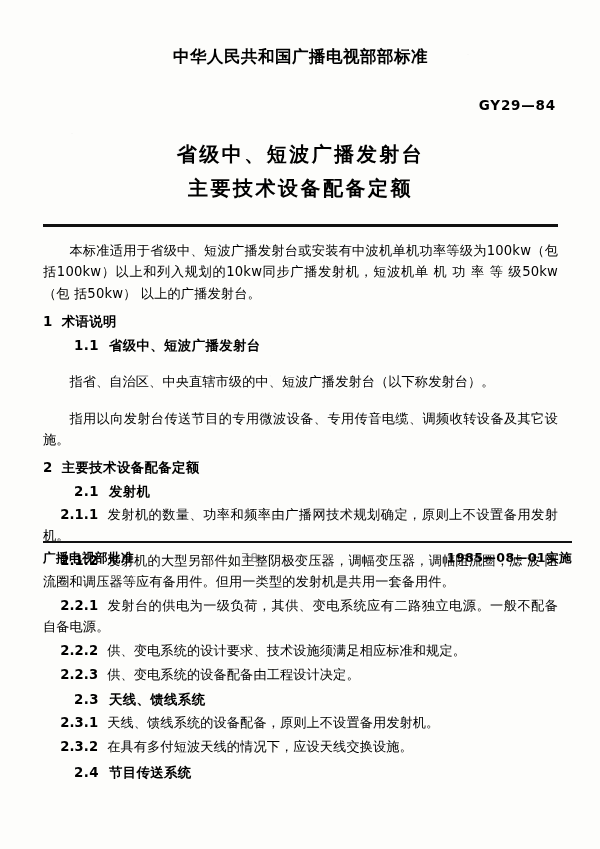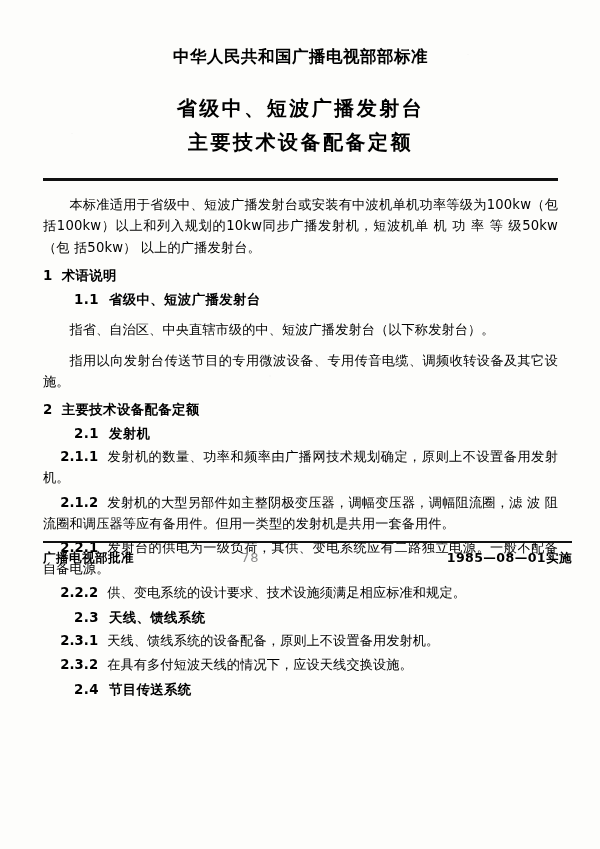--- a/index.html
+++ b/index.html
@@ -106,21 +106,21 @@
     margin-top: 6px;
     margin-bottom: 1px;
     letter-spacing: 0.4px;
   }
   .sec-h2 .num { margin-right: 10px; }
 
   .para {
     font-size: 13.2px;
     line-height: 1.6;
     text-align: justify;
-    margin-top: 10px;
+    margin-top: 16px;
     letter-spacing: 0.1px;
   }
   .para-indent {
     text-indent: 2em;
   }
   .clause {
     font-size: 13.2px;
     line-height: 1.6;
     text-align: justify;
     margin-top: 3px;
@@ -166,20 +166,21 @@
   .footer-right { flex: 0 0 auto; }
 </style>
 </head>
 <body>
 
 <div class="page">
   <div class="content">
 
     <div class="doc-header">中华人民共和国广播电视部部标准</div>
 
+    <div class="std-number">GY29—84</div>
 
     <div class="doc-title">
       <span>省级中、短波广播发射台</span>
       <span class="line2">主要技术设备配备定额</span>
     </div>
 
     <div class="rule"></div>
 
     <div class="body-text intro">本标准适用于省级中、短波广播发射台或安装有中波机单机功率等级为100kw（包括100kw）以上和列入规划的10kw同步广播发射机，短波机单 机 功 率 等 级50kw （包 括50kw） 以上的广播发射台。</div>
 
@@ -216,20 +217,23 @@
           <span class="num">2.1.2</span><span>发射机的大型另部件如主整阴极变压器，调幅变压器，调幅阻流圈，滤 波 阻流圈和调压器等应有备用件。但用一类型的发射机是共用一套备用件。</span>
         </div>
       </div>
 
       <div>
         <div class="clause">
           <span class="num">2.2.1</span><span>发射台的供电为一级负荷，其供、变电系统应有二路独立电源。一般不配备自备电源。</span>
         </div>
         <div class="clause">
           <span class="num">2.2.2</span><span>供、变电系统的设计要求、技术设施须满足相应标准和规定。</span>
+        </div>
+        <div class="clause">
+          <span class="num">2.2.3</span><span>供、变电系统的设备配备由工程设计决定。</span>
         </div>
       </div>
 
       <div>
         <div class="sec-h2">
           <span class="num">2.3</span><span>天线、馈线系统</span>
         </div>
         <div class="clause">
           <span class="num">2.3.1</span><span>天线、馈线系统的设备配备，原则上不设置备用发射机。</span>
         </div>

